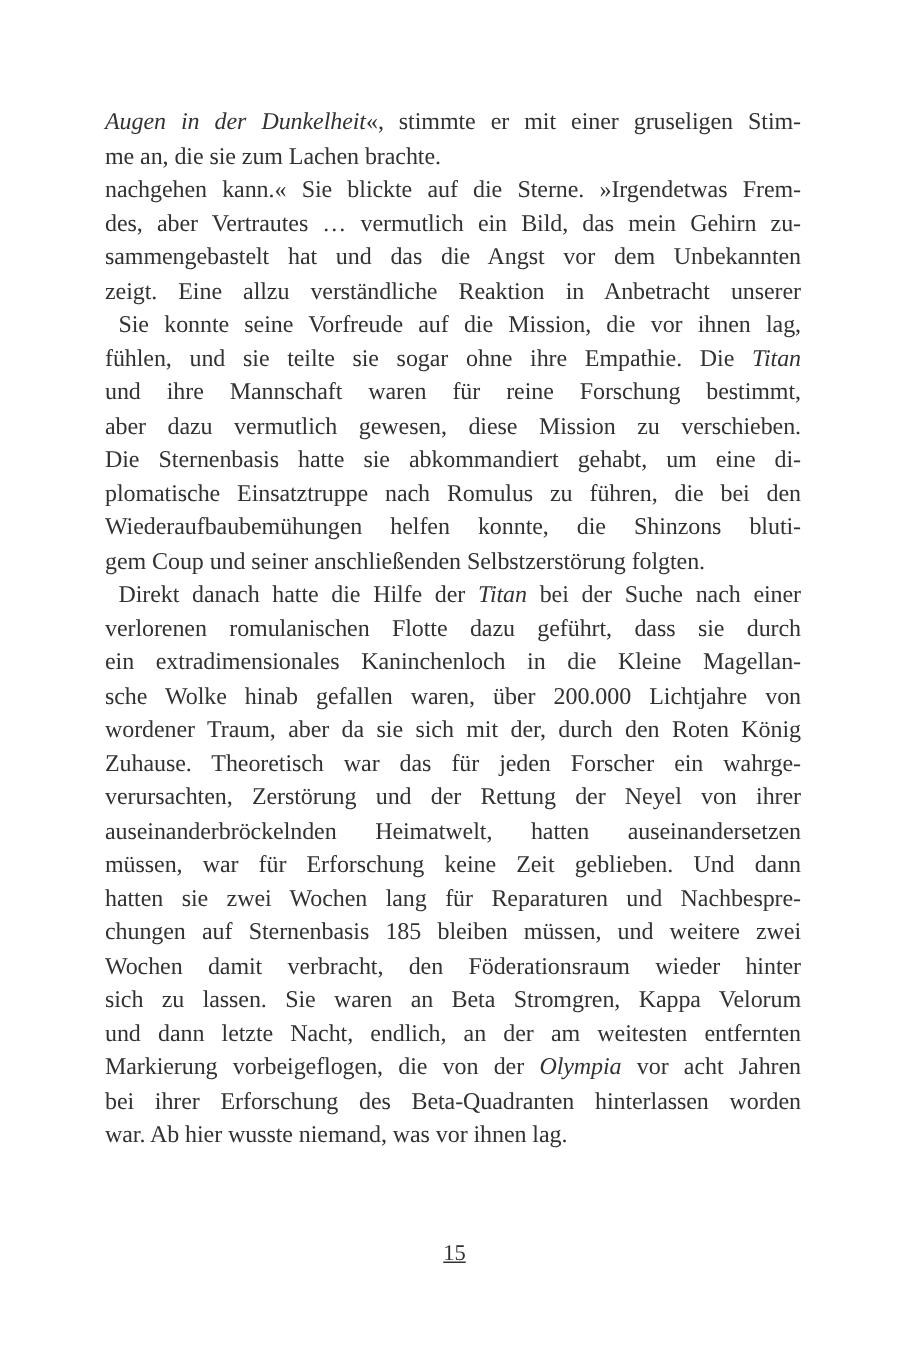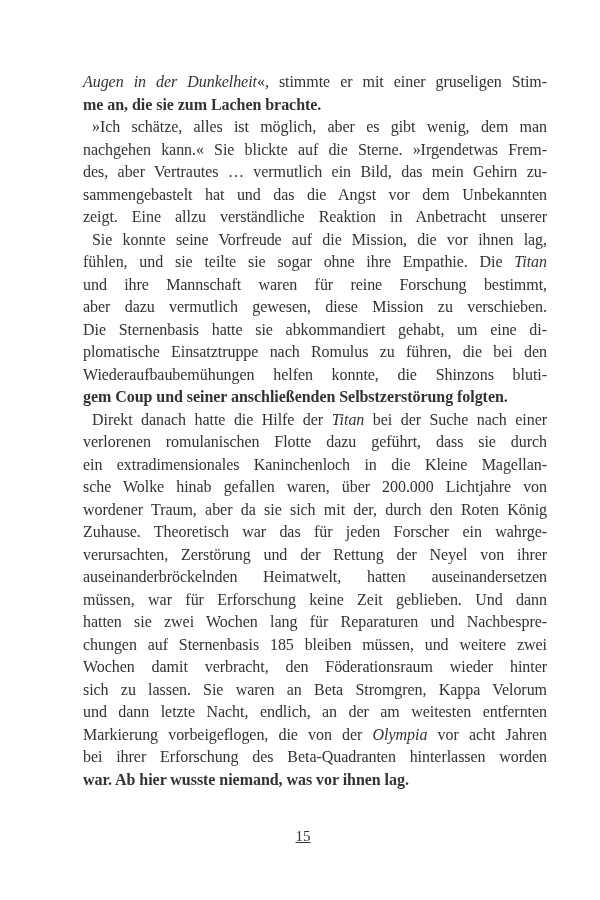--- a/index.html
+++ b/index.html
@@ -10,35 +10,34 @@
   .page {
     position: relative;
     width: 600px;
     height: 900px;
     background: #ffffff;
     overflow: hidden;
     font-family: "Liberation Serif", "DejaVu Serif", serif;
   }
   .text-block {
     position: absolute;
-    left: 83px;
+    left: 70px;
     top: 71px;
     width: 464px;
     font-size: 16px;
     line-height: 22.5px;
     color: #323232;
     letter-spacing: -0.05px;
   }
   .line {
     text-align: justify;
     text-align-last: justify;
   }
   .line.pend {
     text-align-last: left;
-    font-weight: bold;
   }
   .line.ind {
     text-indent: 9px;
   }
   .it {
     font-style: italic;
   }
   .page-number {
     position: absolute;
     top: 825px;
@@ -51,21 +50,20 @@
     text-decoration: underline;
   }
 </style>
 </head>
 <body>
 
 <div class="page">
   <div class="text-block">
       <div class="line"><span class="it">Augen in der Dunkelheit</span><span>«, stimmte er mit einer gruseligen Stim-</span></div>
       <div class="line pend"><span>me an, die sie zum Lachen brachte.</span></div>
-      <div class="line ind"><span>»Ich schätze, alles ist möglich, aber es gibt wenig, dem man</span></div>
       <div class="line"><span>nachgehen kann.« Sie blickte auf die Sterne. »Irgendetwas Frem-</span></div>
       <div class="line"><span>des, aber Vertrautes … vermutlich ein Bild, das mein Gehirn zu-</span></div>
       <div class="line"><span>sammengebastelt hat und das die Angst vor dem Unbekannten</span></div>
       <div class="line"><span>zeigt. Eine allzu verständliche Reaktion in Anbetracht unserer</span></div>
       <div class="line ind"><span>Sie konnte seine Vorfreude auf die Mission, die vor ihnen lag,</span></div>
       <div class="line"><span>fühlen, und sie teilte sie sogar ohne ihre Empathie. Die </span><span class="it">Titan</span></div>
       <div class="line"><span>und ihre Mannschaft waren für reine Forschung bestimmt,</span></div>
       <div class="line"><span>aber dazu vermutlich gewesen, diese Mission zu verschieben.</span></div>
       <div class="line"><span>Die Sternenbasis hatte sie abkommandiert gehabt, um eine di-</span></div>
       <div class="line"><span>plomatische Einsatztruppe nach Romulus zu führen, die bei den</span></div>

